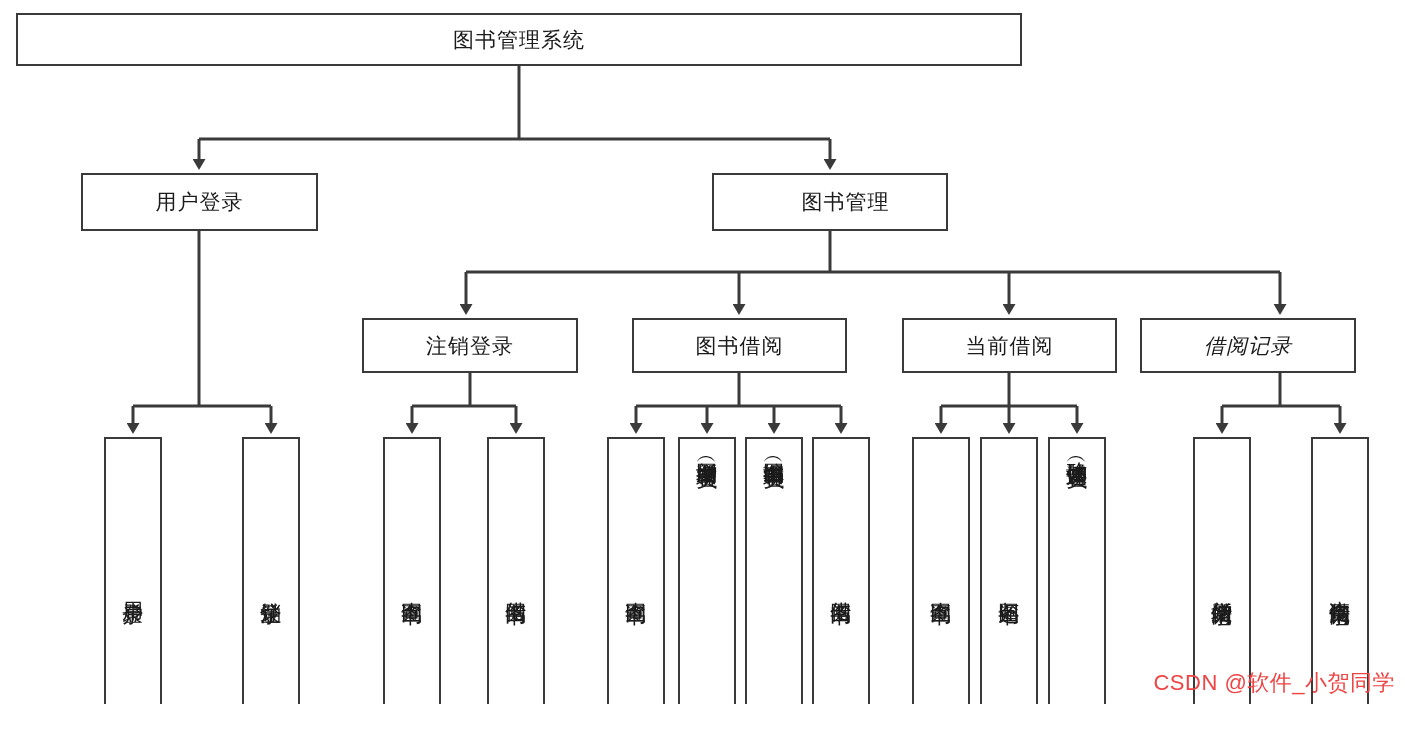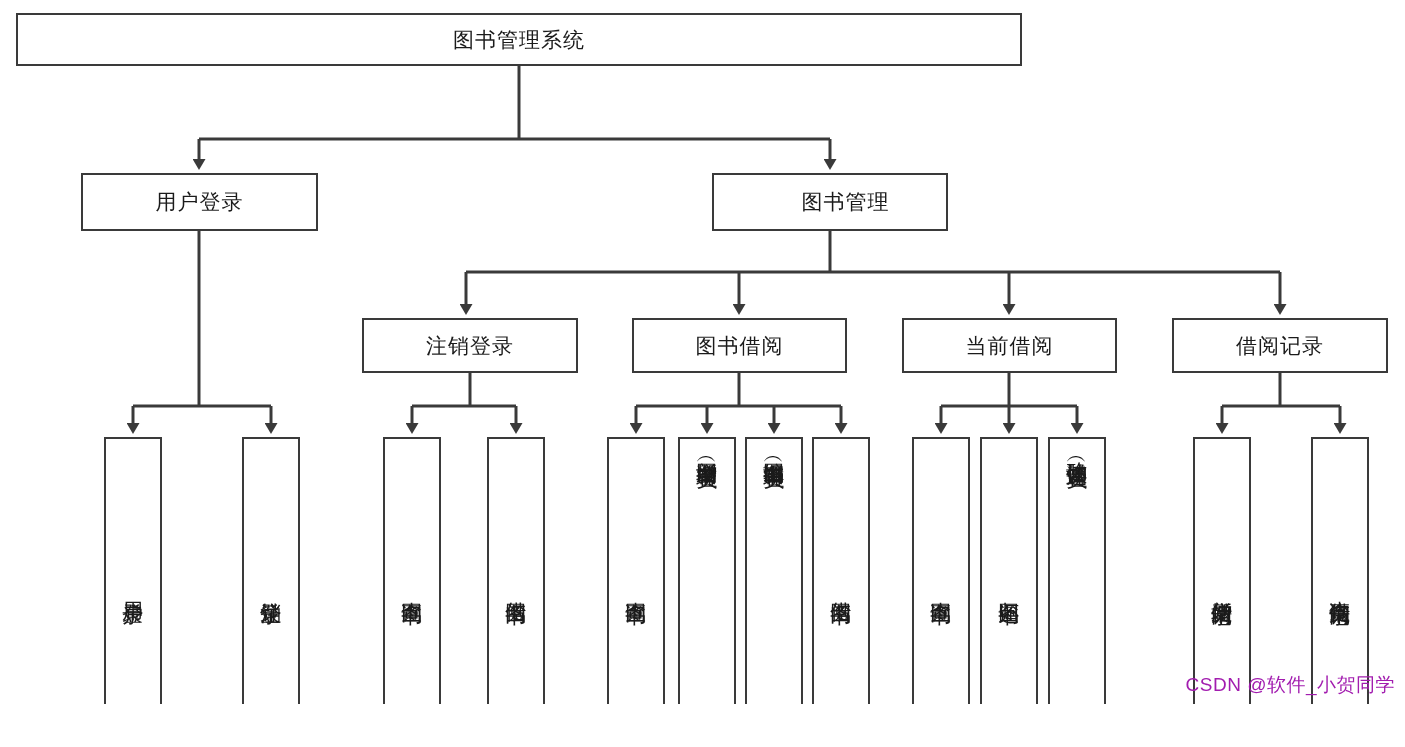--- a/index.html
+++ b/index.html
@@ -52,22 +52,22 @@
     white-space: nowrap;
     color: #1b1b1b;
   }
   .vlabel.mid {
     margin-top: 72px;
   }
   .watermark {
     position: absolute;
     right: 10px;
     bottom: 6px;
-    font-size: 19px;
-    color: #a21caf;
+    font-size: 22px;
+    color: #ef4444;
     letter-spacing: 0.5px;
     white-space: nowrap;
   }
 </style>
 </head>
 <body>
 
 <div id="canvas">
 
   <svg id="edges" viewBox="0 0 1405 747" xmlns="http://www.w3.org/2000/svg">
@@ -133,21 +133,21 @@
 
   <div class="node node-h" style="left:362px; top:318px; width:216px; height:55px;">
     <span>注销登录</span>
   </div>
   <div class="node node-h" style="left:632px; top:318px; width:215px; height:55px;">
     <span>图书借阅</span>
   </div>
   <div class="node node-h" style="left:902px; top:318px; width:215px; height:55px;">
     <span>当前借阅</span>
   </div>
-  <div class="node node-h" style="left:1172px; top:318px; width:216px; height:55px;">
+  <div class="node node-h" style="left:1140px; top:318px; width:216px; height:55px;font-style:italic;">
     <span>借阅记录</span>
   </div>
 
   <div class="node node-v" style="left:104px; top:437px; width:58px; height:296px;">
     <span class="vlabel mid" style="margin-top: 140px;">用户登录</span>
   </div>
   <div class="node node-v" style="left:242px; top:437px; width:58px; height:296px;">
     <span class="vlabel mid" style="margin-top: 140px;">注销登录</span>
   </div>
 

